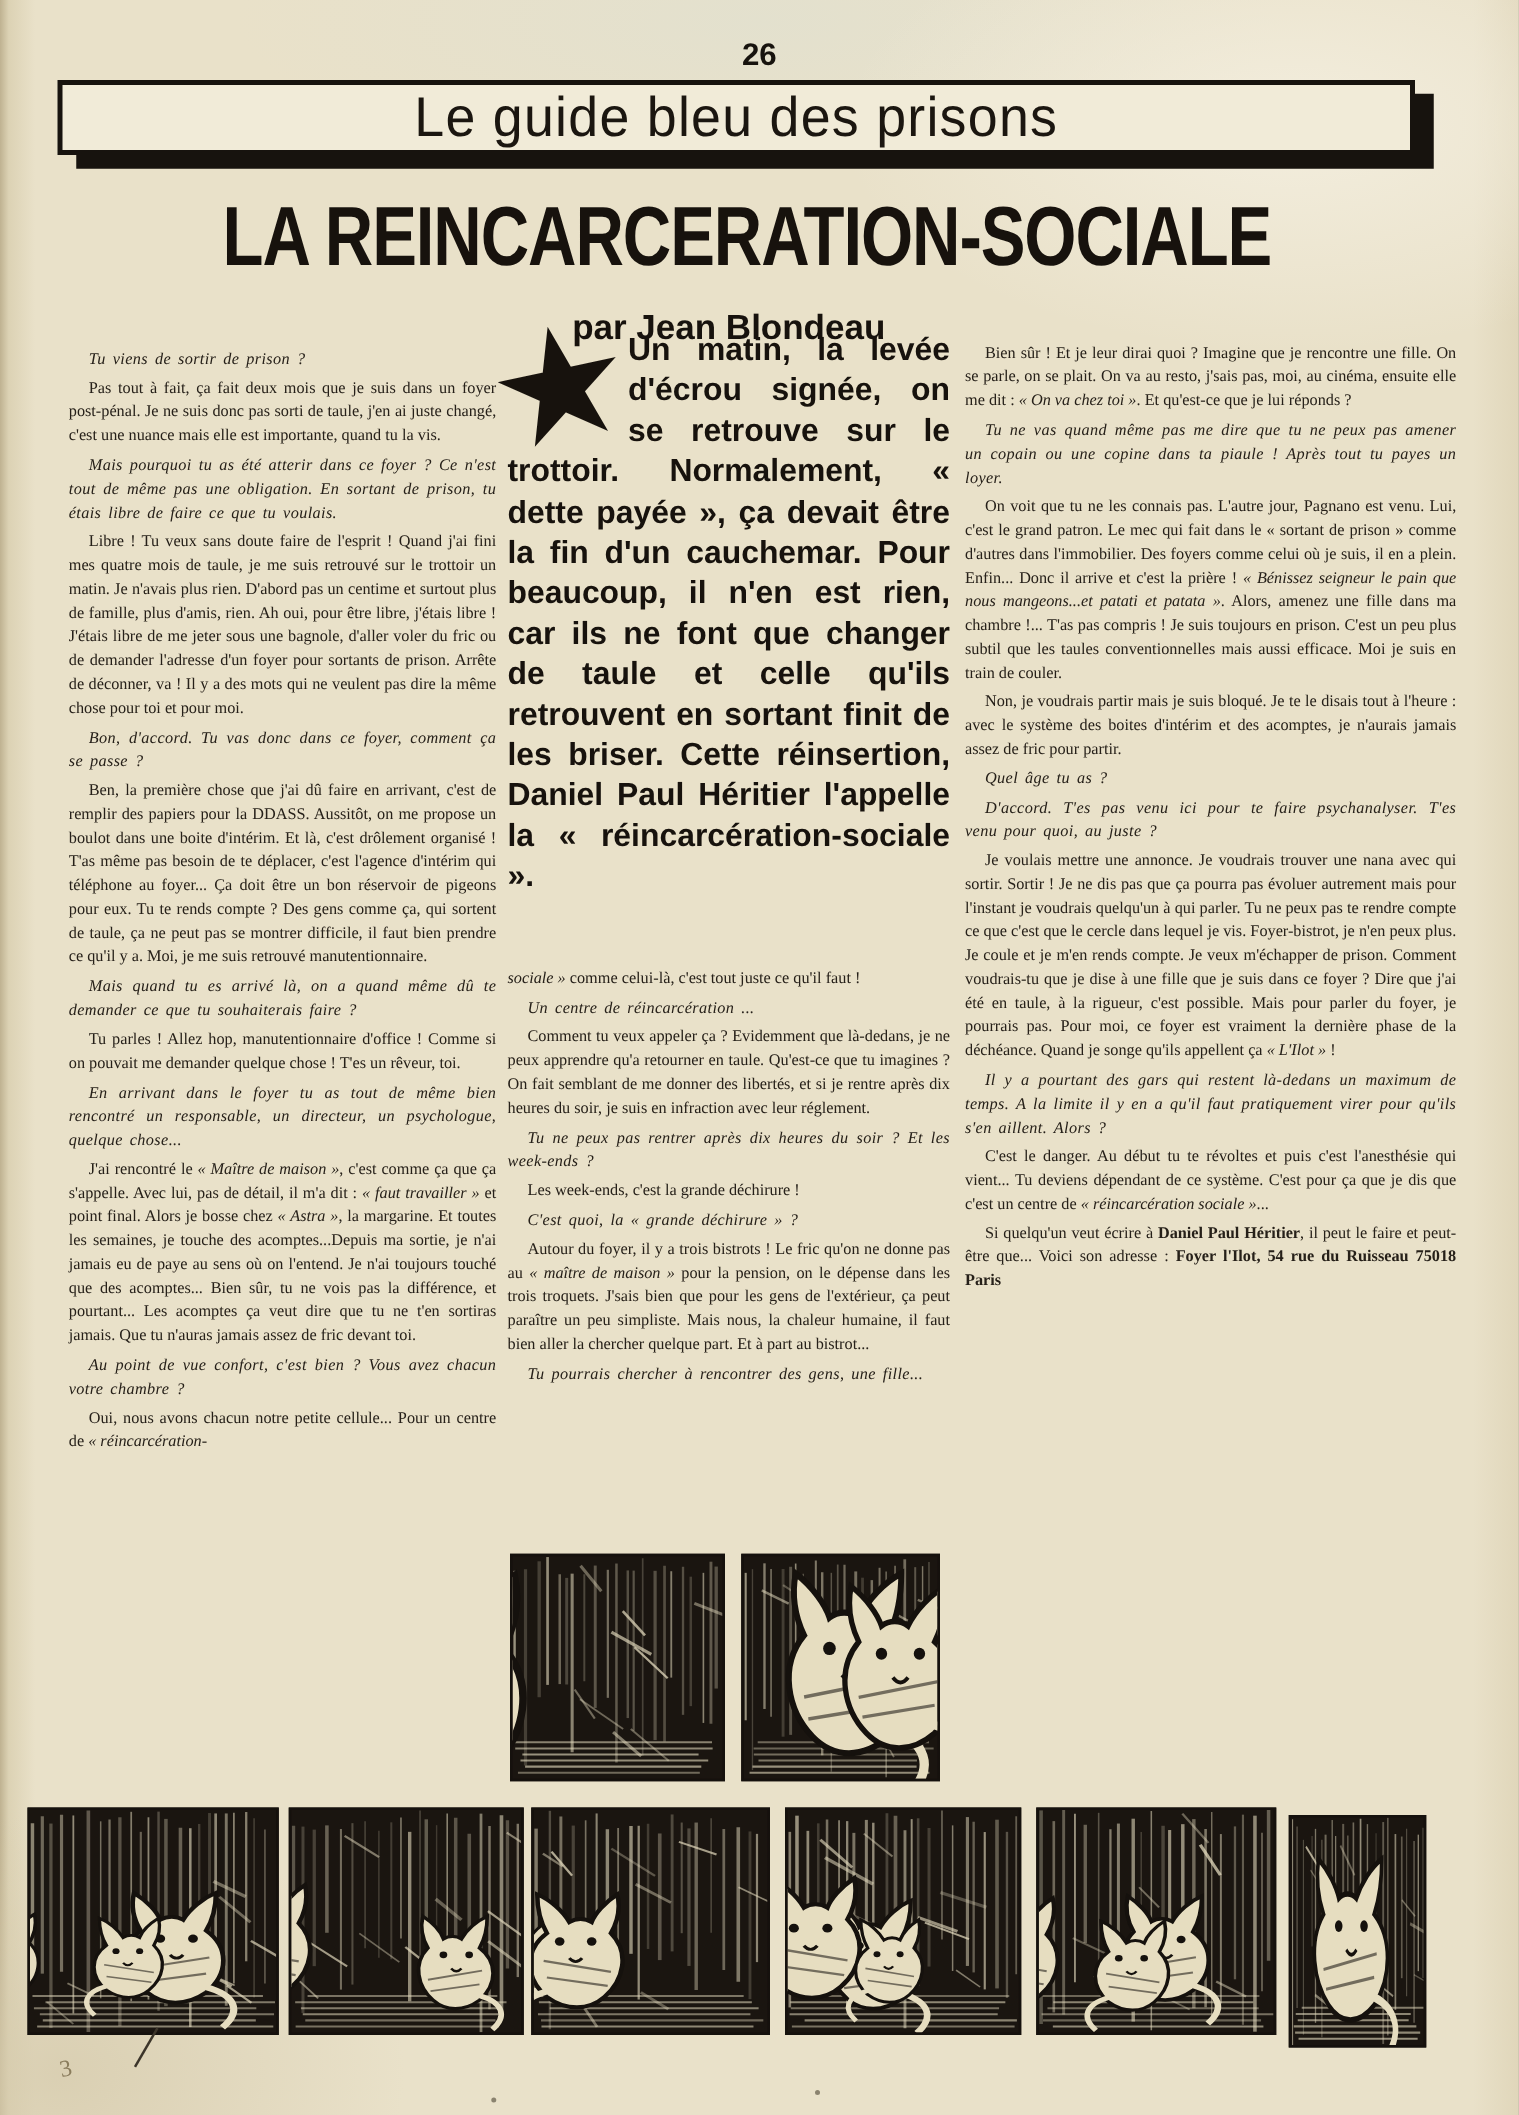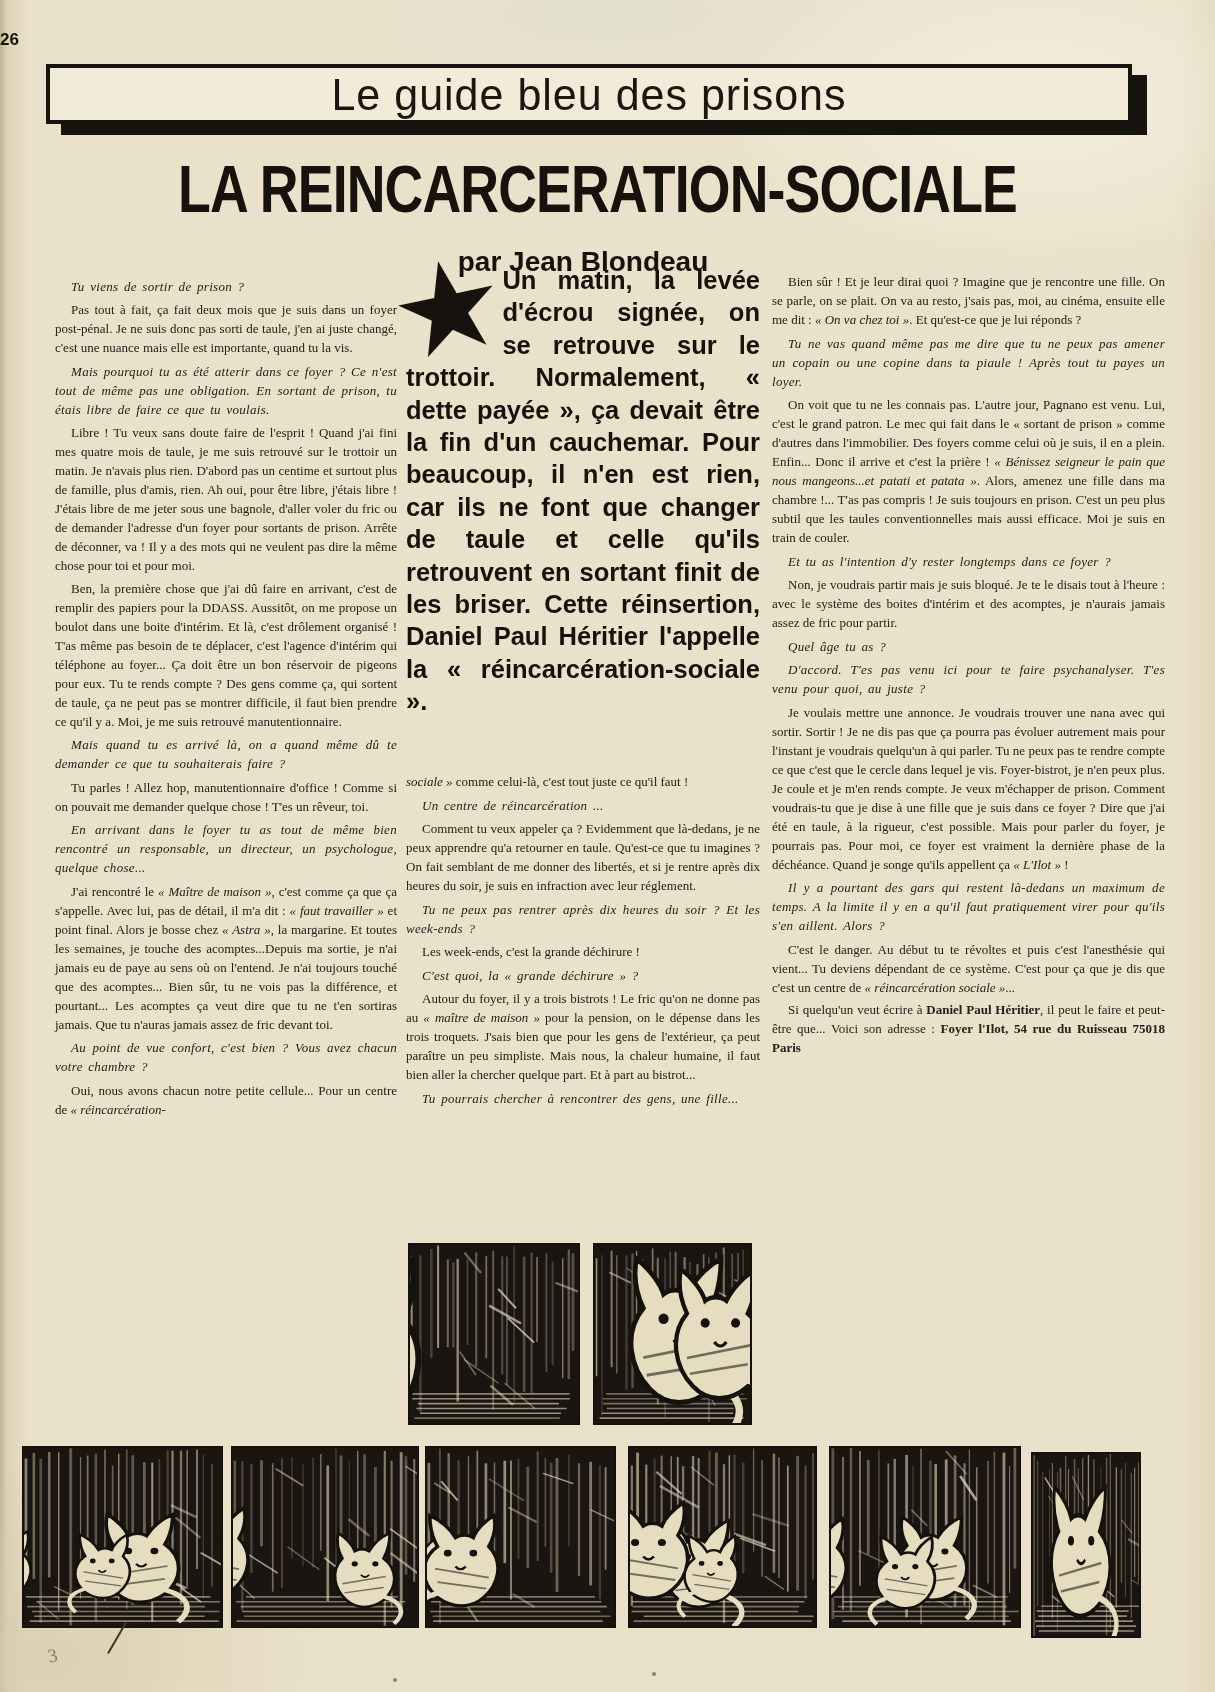--- a/index.html
+++ b/index.html
@@ -6,22 +6,22 @@
   .page{
     position:relative;width:1215px;height:1692px;margin:0 auto;overflow:hidden;
     background:
       radial-gradient(ellipse 600px 300px at 85% 6%, rgba(244,239,224,.9) 0%, rgba(244,239,224,0) 60%),
       radial-gradient(ellipse 500px 380px at 4% 98%, rgba(214,203,173,.8) 0%, rgba(214,203,173,0) 55%),
       radial-gradient(ellipse 700px 200px at 50% 1%, rgba(222,224,210,.55) 0%, rgba(222,224,210,0) 60%),
       linear-gradient(90deg,#bfb291 0px,#dcd2b4 7px,#e9e1c9 28px,#e9e1c9 97%,#e0d6ba 100%),
       #e9e1c9;
     font-family:"Liberation Serif",serif;color:#262019;
   }
-  .pageno{position:absolute;top:30px;left:0;right:0;text-align:left;
-    font-family:"Liberation Sans",sans-serif;font-weight:bold;font-size:17px;color:#17130e;}
+  .pageno{position:absolute;top:30px;left:0;right:0;text-align:center;
+    font-family:"Liberation Sans",sans-serif;font-weight:bold;font-size:25px;color:#17130e;}
   .banner{position:absolute;left:46px;top:64px;width:1078px;height:52px;
     background:#f1ebd8;border:4px solid #17130e;box-shadow:15px 11px 0 0 #17130e;
     display:flex;align-items:center;justify-content:center;}
   .banner-text{font-family:"Liberation Sans",sans-serif;font-size:43px;font-weight:400;
     letter-spacing:1px;color:#1b1610;transform:scaleY(1.04);white-space:nowrap;}
   .title{position:absolute;left:178px;top:150px;font-family:"Liberation Sans",sans-serif;
     font-weight:700;font-size:61px;letter-spacing:-1px;color:#17120d;white-space:nowrap;
     transform:scale(.88,1.1);transform-origin:left top;}
   .byline{position:absolute;left:406px;top:246px;width:354px;text-align:center;
     font-family:"Liberation Sans",sans-serif;font-weight:700;font-size:28px;color:#17120d;}
@@ -68,20 +68,21 @@
 
   <div class="byline">par Jean Blondeau</div>
 
   <div class="lead"><span class="star">★</span><span>Un matin, la levée d'écrou signée, on se retrouve sur le trottoir. Normalement, « dette payée », ça devait être la fin d'un cauchemar. Pour beaucoup, il n'en est rien, car ils ne font que changer de taule et celle qu'ils retrouvent en sortant finit de les briser. Cette réinsertion, Daniel Paul Héritier l'appelle la « réincarcération-sociale ».</span></div>
 
   <div class="col" id="col-left">
       <p class="q">Tu viens de sortir de prison ?</p>
       <p class="a">Pas tout à fait, ça fait deux mois que je suis dans un foyer post-pénal. Je ne suis donc pas sorti de taule, j'en ai juste changé, c'est une nuance mais elle est importante, quand tu la vis.</p>
       <p class="q">Mais pourquoi tu as été atterir dans ce foyer ? Ce n'est tout de même pas une obligation. En sortant de prison, tu étais libre de faire ce que tu voulais.</p>
       <p class="a">Libre ! Tu veux sans doute faire de l'esprit ! Quand j'ai fini mes quatre mois de taule, je me suis retrouvé sur le trottoir un matin. Je n'avais plus rien. D'abord pas un centime et surtout plus de famille, plus d'amis, rien. Ah oui, pour être libre, j'étais libre ! J'étais libre de me jeter sous une bagnole, d'aller voler du fric ou de demander l'adresse d'un foyer pour sortants de prison. Arrête de déconner, va ! Il y a des mots qui ne veulent pas dire la même chose pour toi et pour moi.</p>
+      <p class="q">Bon, d'accord. Tu vas donc dans ce foyer, comment ça se passe ?</p>
       <p class="a">Ben, la première chose que j'ai dû faire en arrivant, c'est de remplir des papiers pour la DDASS. Aussitôt, on me propose un boulot dans une boite d'intérim. Et là, c'est drôlement organisé ! T'as même pas besoin de te déplacer, c'est l'agence d'intérim qui téléphone au foyer... Ça doit être un bon réservoir de pigeons pour eux. Tu te rends compte ? Des gens comme ça, qui sortent de taule, ça ne peut pas se montrer difficile, il faut bien prendre ce qu'il y a. Moi, je me suis retrouvé manutentionnaire.</p>
       <p class="q">Mais quand tu es arrivé là, on a quand même dû te demander ce que tu souhaiterais faire ?</p>
       <p class="a">Tu parles ! Allez hop, manutentionnaire d'office ! Comme si on pouvait me demander quelque chose ! T'es un rêveur, toi.</p>
       <p class="q">En arrivant dans le foyer tu as tout de même bien rencontré un responsable, un directeur, un psychologue, quelque chose...</p>
       <p class="a">J'ai rencontré le <i>« Maître de maison »</i>, c'est comme ça que ça s'appelle. Avec lui, pas de détail, il m'a dit : <i>« faut travailler »</i> et point final. Alors je bosse chez <i>« Astra »</i>, la margarine. Et toutes les semaines, je touche des acomptes...Depuis ma sortie, je n'ai jamais eu de paye au sens où on l'entend. Je n'ai toujours touché que des acomptes... Bien sûr, tu ne vois pas la différence, et pourtant... Les acomptes ça veut dire que tu ne t'en sortiras jamais. Que tu n'auras jamais assez de fric devant toi.</p>
       <p class="q">Au point de vue confort, c'est bien ? Vous avez chacun votre chambre ?</p>
       <p class="a">Oui, nous avons chacun notre petite cellule... Pour un centre de <i>« réincarcération-</i></p>
     </div>
   <div class="col" id="col-mid-text">
       <p class="cont"><i>sociale »</i> comme celui-là, c'est tout juste ce qu'il faut !</p>
@@ -90,21 +91,20 @@
       <p class="q">Tu ne peux pas rentrer après dix heures du soir ? Et les week-ends ?</p>
       <p class="a">Les week-ends, c'est la grande déchirure !</p>
       <p class="q">C'est quoi, la « grande déchirure » ?</p>
       <p class="a">Autour du foyer, il y a trois bistrots ! Le fric qu'on ne donne pas au <i>« maître de maison »</i> pour la pension, on le dépense dans les trois troquets. J'sais bien que pour les gens de l'extérieur, ça peut paraître un peu simpliste. Mais nous, la chaleur humaine, il faut bien aller la chercher quelque part. Et à part au bistrot...</p>
       <p class="q">Tu pourrais chercher à rencontrer des gens, une fille...</p>
     </div>
   <div class="col" id="col-right">
       <p class="a">Bien sûr ! Et je leur dirai quoi ? Imagine que je rencontre une fille. On se parle, on se plait. On va au resto, j'sais pas, moi, au cinéma, ensuite elle me dit : <i>« On va chez toi »</i>. Et qu'est-ce que je lui réponds ?</p>
       <p class="q">Tu ne vas quand même pas me dire que tu ne peux pas amener un copain ou une copine dans ta piaule ! Après tout tu payes un loyer.</p>
       <p class="a">On voit que tu ne les connais pas. L'autre jour, Pagnano est venu. Lui, c'est le grand patron. Le mec qui fait dans le « sortant de prison » comme d'autres dans l'immobilier. Des foyers comme celui où je suis, il en a plein. Enfin... Donc il arrive et c'est la prière ! <i>« Bénissez seigneur le pain que nous mangeons...et patati et patata »</i>. Alors, amenez une fille dans ma chambre !... T'as pas compris ! Je suis toujours en prison. C'est un peu plus subtil que les taules conventionnelles mais aussi efficace. Moi je suis en train de couler.</p>
-      <p class="q">Et tu as l'intention d'y rester longtemps dans ce foyer ?</p>
       <p class="a">Non, je voudrais partir mais je suis bloqué. Je te le disais tout à l'heure : avec le système des boites d'intérim et des acomptes, je n'aurais jamais assez de fric pour partir.</p>
       <p class="q">Quel âge tu as ?</p>
       <p class="q">D'accord. T'es pas venu ici pour te faire psychanalyser. T'es venu pour quoi, au juste ?</p>
       <p class="a">Je voulais mettre une annonce. Je voudrais trouver une nana avec qui sortir. Sortir ! Je ne dis pas que ça pourra pas évoluer autrement mais pour l'instant je voudrais quelqu'un à qui parler. Tu ne peux pas te rendre compte ce que c'est que le cercle dans lequel je vis. Foyer-bistrot, je n'en peux plus. Je coule et je m'en rends compte. Je veux m'échapper de prison. Comment voudrais-tu que je dise à une fille que je suis dans ce foyer ? Dire que j'ai été en taule, à la rigueur, c'est possible. Mais pour parler du foyer, je pourrais pas. Pour moi, ce foyer est vraiment la dernière phase de la déchéance. Quand je songe qu'ils appellent ça <i>« L'Ilot »</i> !</p>
       <p class="q">Il y a pourtant des gars qui restent là-dedans un maximum de temps. A la limite il y en a qu'il faut pratiquement virer pour qu'ils s'en aillent. Alors ?</p>
       <p class="a">C'est le danger. Au début tu te révoltes et puis c'est l'anesthésie qui vient... Tu deviens dépendant de ce système. C'est pour ça que je dis que c'est un centre de <i>« réincarcération sociale »</i>...</p>
       <p class="a">Si quelqu'un veut écrire à <b>Daniel Paul Héritier</b>, il peut le faire et peut-être que... Voici son adresse : <b>Foyer l'Ilot, 54 rue du Ruisseau 75018 Paris</b></p>
     </div>
 
   <div class="woodcut" id="mid-img-1">

